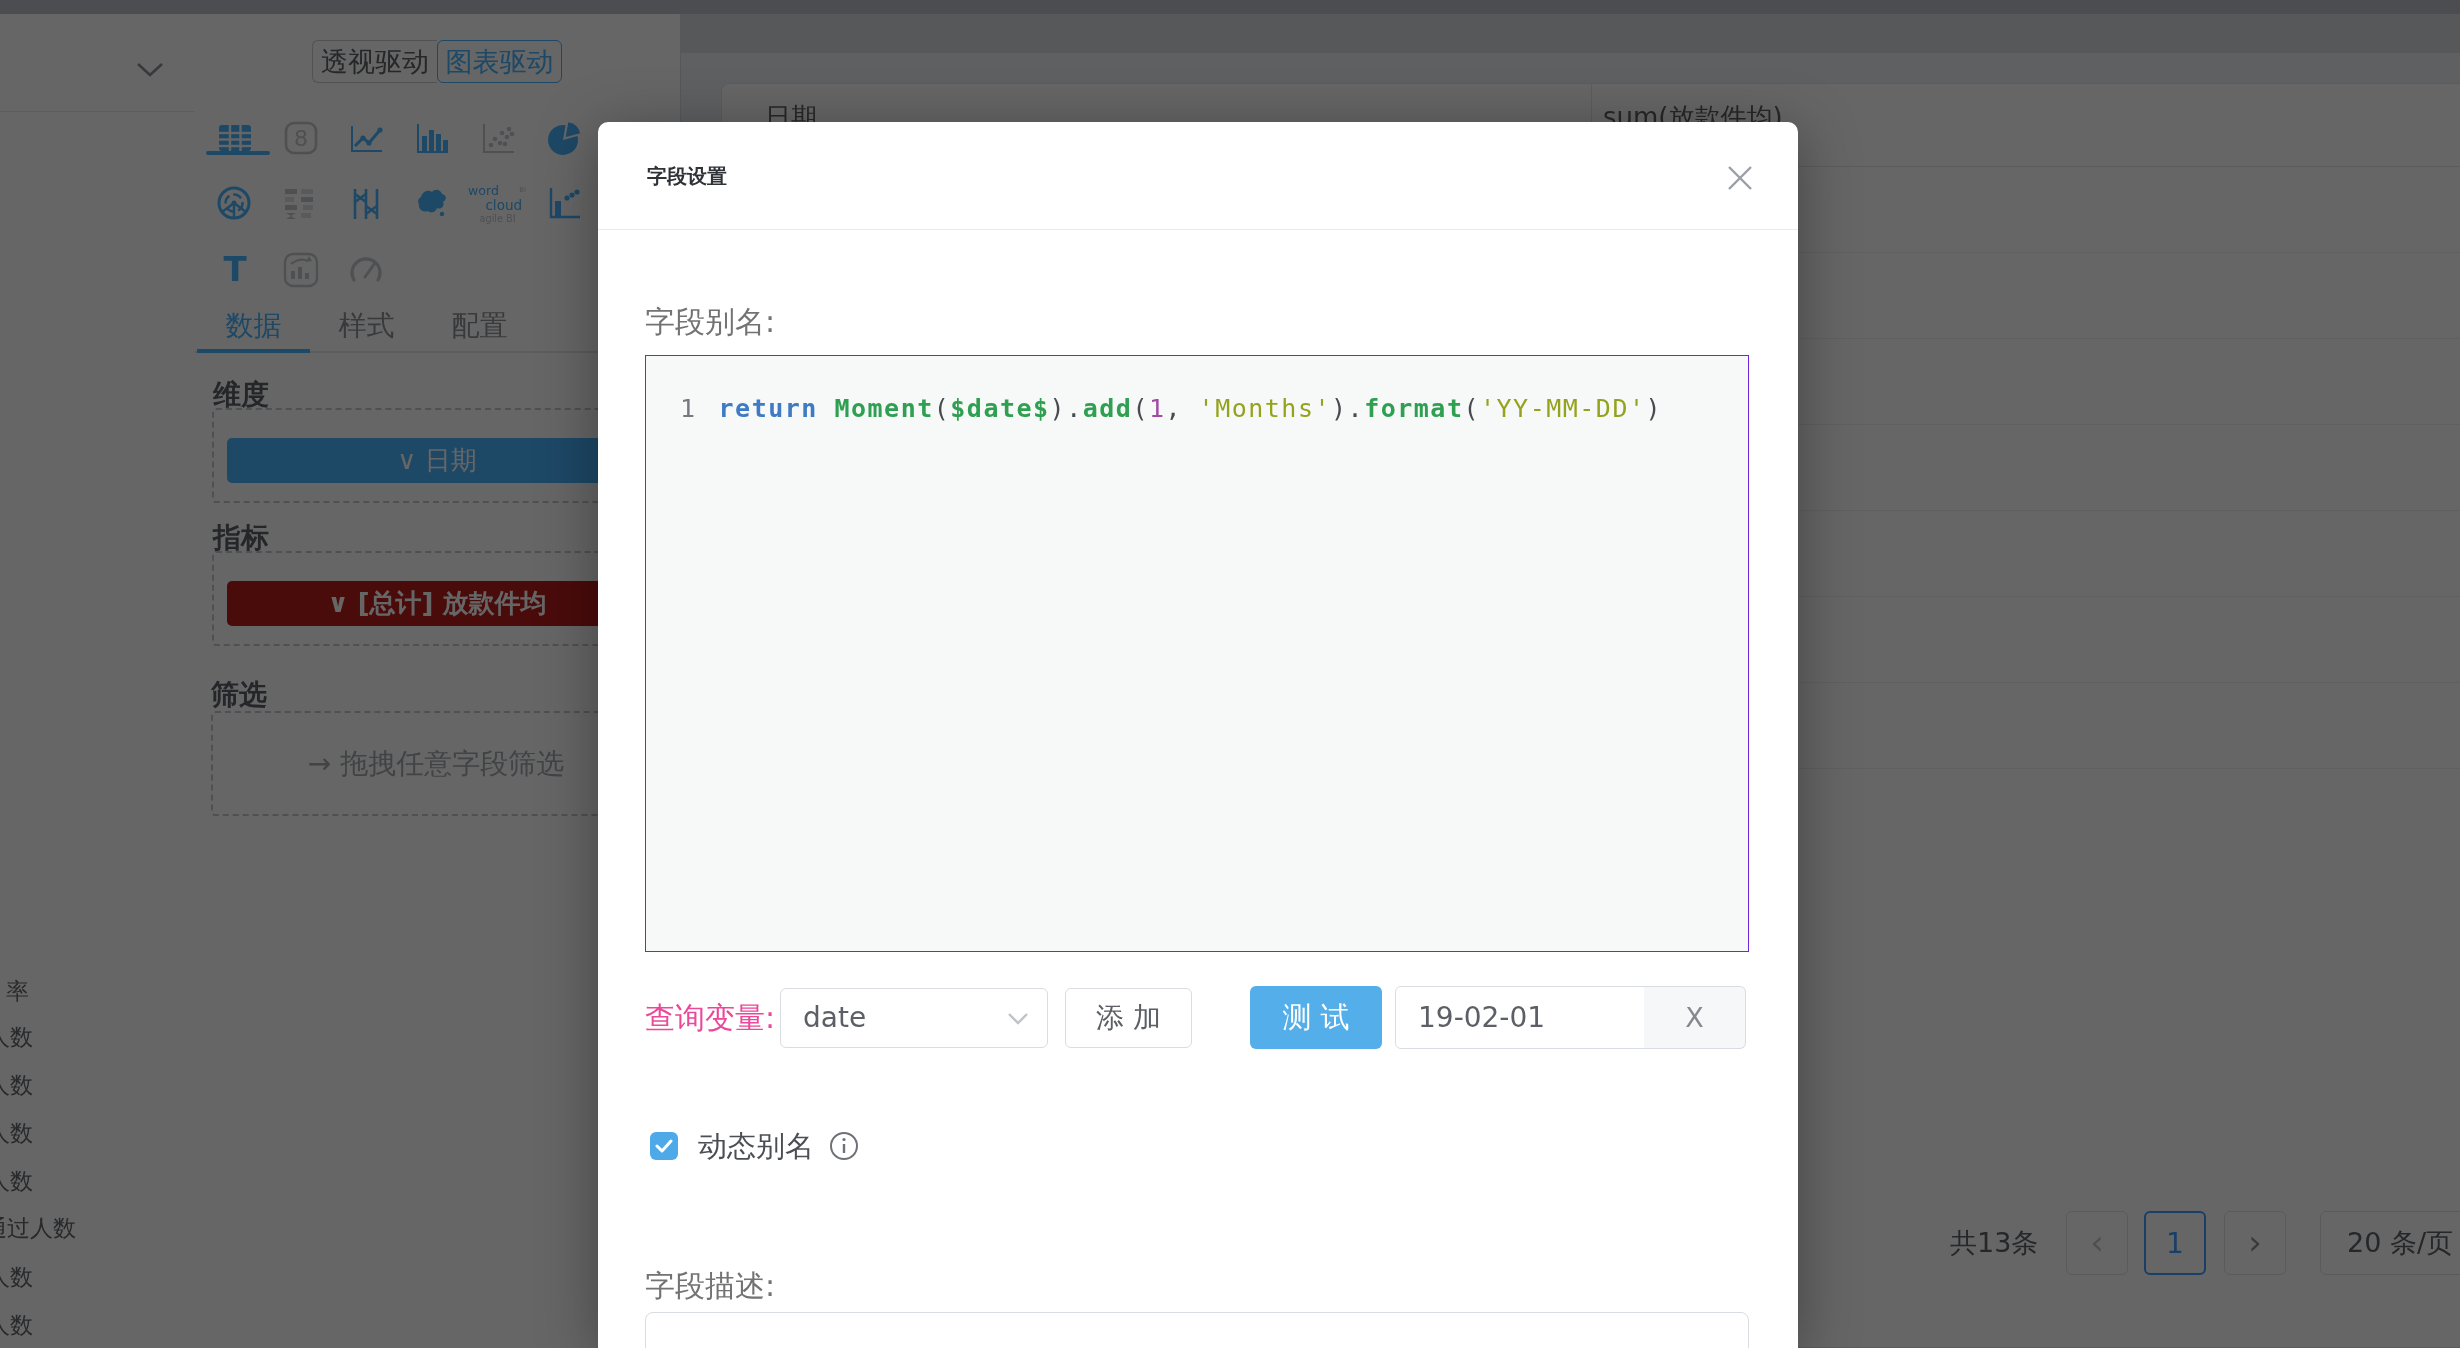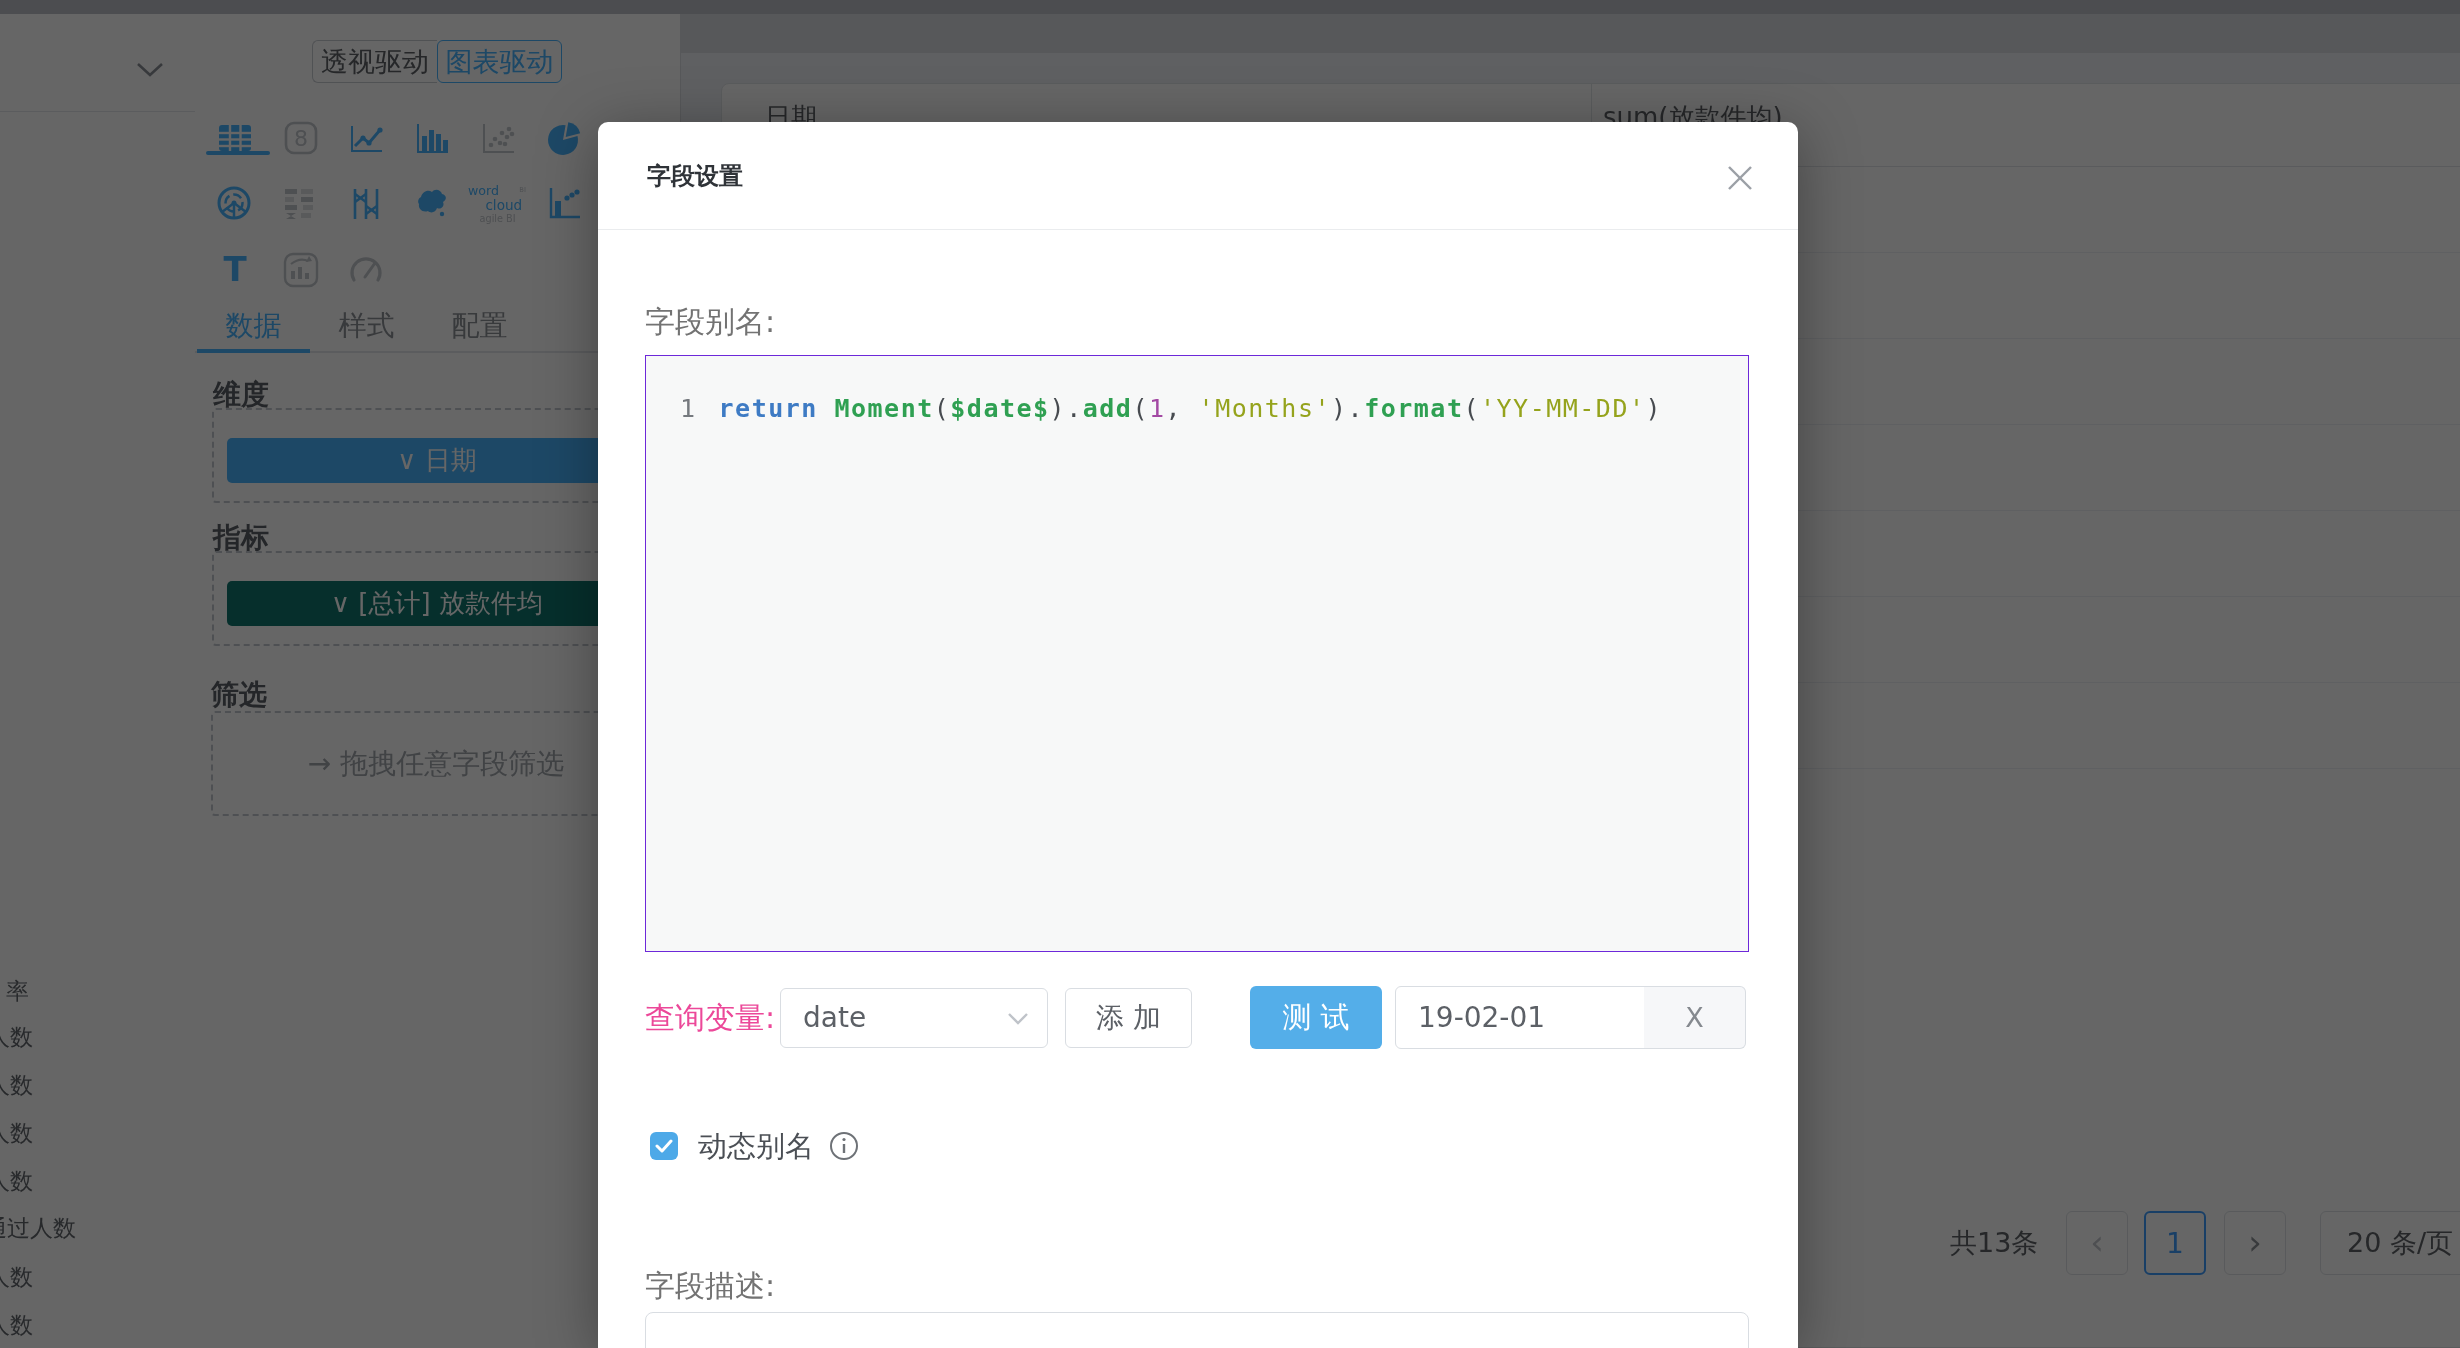--- a/index.html
+++ b/index.html
@@ -50,21 +50,21 @@
   #pg-prev{color:#c2c6cc;}
   #pg-next{color:#8d9197;}
   #pg-current{width:62px;height:64px;line-height:62px;text-align:center;background:#fff;border:2px solid #409eff;border-radius:6px;font-size:28px;color:#409eff;}
   #pg-size{width:230px;height:64px;line-height:62px;background:#fff;border:1px solid #dfe2e7;border-radius:6px;font-size:27px;color:#5f6368;padding-left:26px;}
 
   
   #mask{left:0;top:0;width:2460px;height:1348px;background:rgba(0,0,0,0.60);z-index:50;}
   #modal{left:598px;top:122px;width:1200px;height:1226px;background:#fff;border-radius:10px 10px 0 0;
          z-index:60;box-shadow:0 10px 60px rgba(0,0,0,.35);}
   #modal-header{position:absolute;left:0;top:0;width:1200px;height:108px;border-bottom:1px solid #eaecee;box-sizing:border-box;}
-  #modal-title{position:absolute;left:49px;top:0;height:108px;line-height:108px;font-size:24px;font-weight:600;color:#2f3338;}
+  #modal-title{position:absolute;left:49px;top:0;height:108px;line-height:108px;font-size:20px;font-weight:600;color:#2f3338;}
   #modal-close{position:absolute;left:1122px;top:36px;width:40px;height:40px;cursor:pointer;display:flex;align-items:center;justify-content:center;}
 
   .m-label{position:absolute;font-size:30px;color:#737373;white-space:nowrap;}
   #code-box{position:absolute;left:47px;top:233px;width:1104px;height:597px;background:#f7f8f8;border:1px solid #6d28d9;box-sizing:border-box;}
   #code-line{padding:36px 0 0 34px;font-family:"DejaVu Sans Mono","Liberation Mono",monospace;font-size:25px;line-height:34px;letter-spacing:1.5px;white-space:pre;}
   .gutter{color:#75797e;margin-right:22px;}
   .tok-kw{color:#3e7bc4;font-weight:bold;}
   .tok-fn{color:#2fa052;font-weight:bold;}
   .tok-num{color:#a349a3;}
   .tok-str{color:#95a31c;}
@@ -274,21 +274,21 @@
     <div class="abs" id="cfg-tab-underline" style="left:2px;top:335px;"></div>
 
     <div class="section-label" style="left:18px;top:362px;">维度</div>
     <div class="drop-zone" style="left:17px;top:394px;width:450px;height:95px;"></div>
     <div class="pill" style="left:32px;top:424px;background:#49b4ff;">
       <span>∨</span>&nbsp;<span>日期</span>
     </div>
 
     <div class="section-label" style="left:18px;top:505px;">指标</div>
     <div class="drop-zone" style="left:17px;top:537px;width:450px;height:95px;"></div>
-    <div class="pill" style="left:32px;top:567px;background:#0f766e;">
+    <div class="pill" style="left:32px;top:567px;background:#b91c1c;font-weight:bold;">
       <span>∨</span>&nbsp;<span>[总计] 放款件均</span>
     </div>
 
     <div class="section-label" style="left:16px;top:662px;">筛选</div>
     <div class="drop-zone" style="left:16px;top:697px;width:450px;height:105px;"></div>
     <div id="filter-hint" style="left:16px;top:697px;">
       <span>→</span>&nbsp;<span>拖拽任意字段筛选</span>
     </div>
   </div>
 

